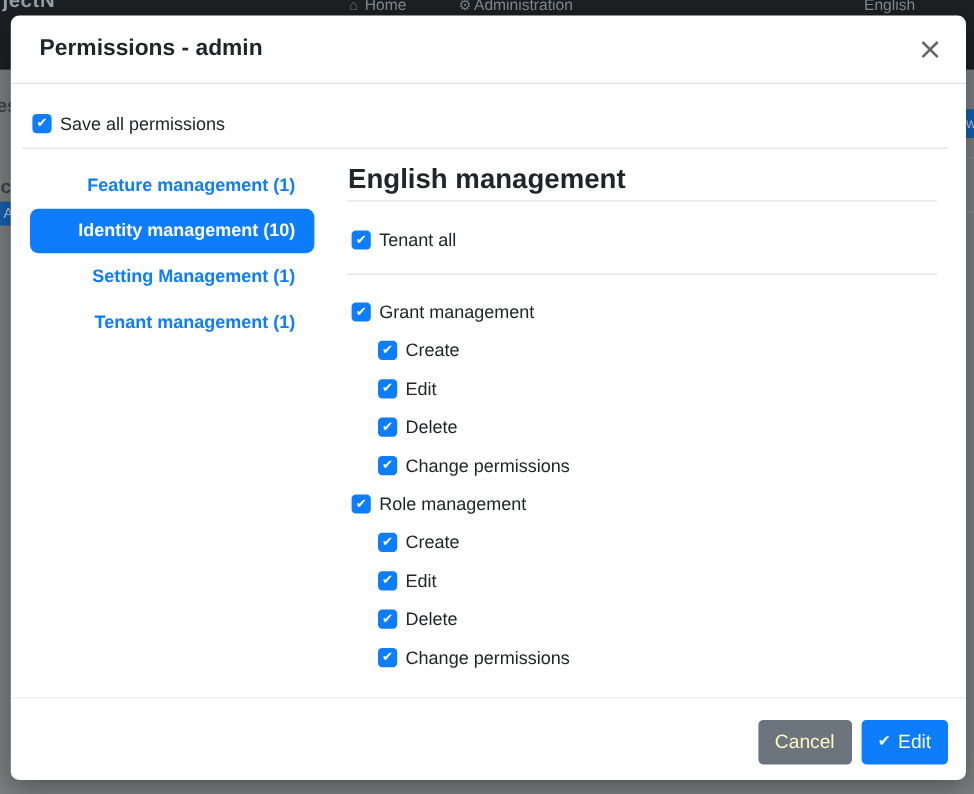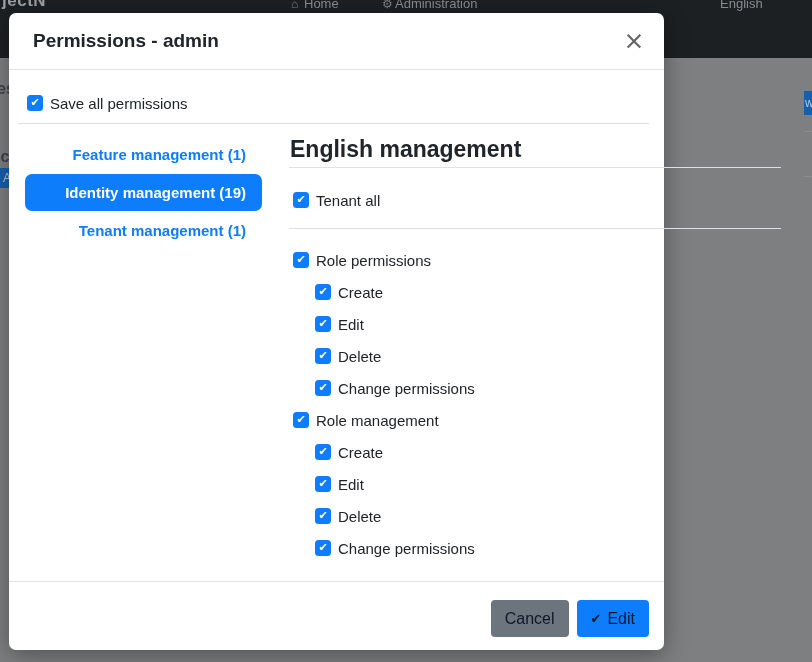--- a/index.html
+++ b/index.html
@@ -40,21 +40,21 @@
     font-size: 12px; overflow: hidden; line-height: 20px;
   }
   .bg-sliver-left { left: 0; top: 168px; width: 9px; height: 20px; padding-left: 3px; }
   .bg-sliver-right { left: 804px; top: 91px; width: 8px; height: 24px; line-height: 24px; padding-left: 1px; }
   .bg-line { position: absolute; height: 1px; background: #8b8c8e; }
   .bg-line-r1 { left: 804px; width: 8px; top: 131px; }
   .bg-line-r2 { left: 804px; width: 8px; top: 176px; }
 
   
   .modal {
-    position: absolute; left: 9px; top: 13px; width: 655px; height: 637px;
+    position: absolute; left: 9px; top: 13px; width: 796px; height: 637px;
     background: #ffffff; border-radius: 7px;
     box-shadow: 0 6px 24px rgba(0,0,0,.35);
   }
   .modal-header {
     position: absolute; left: 0; top: 0; width: 100%; height: 57px;
     border-bottom: 1px solid #dee2e6;
   }
   .modal-title {
     position: absolute; left: 24px; top: 17px;
     font-size: 19px; font-weight: bold; color: #212529;
@@ -113,21 +113,21 @@
   
   .modal-footer {
     position: absolute; left: 0; right: 0; top: 568px; bottom: 0;
     border-top: 1px solid #dee2e6; border-radius: 0 0 7px 7px;
   }
   .footer-buttons {
     position: absolute; right: 15px; top: 18px; display: flex; gap: 8px;
   }
   .btn {
     height: 37px; border: none; border-radius: 4px; font-size: 16px;
-    font-family: "Liberation Sans", sans-serif; color: #0f172a; cursor: pointer;
+    font-family: "Liberation Sans", sans-serif; color: #fef9c3; cursor: pointer;
     display: flex; align-items: center; padding: 0 14px;
   }
   .btn-cancel { background: #6c757d; }
   .btn-save { background: #0d7dfb; }
   .btn-save .check-icon {
     font-size: 13px; margin-right: 6px; font-family: "DejaVu Sans", sans-serif;
   }
 </style>
 </head>
 <body>
@@ -156,39 +156,40 @@
 
   <div class="grant-row">
     <span class="cb">✔</span>
     <span class="cb-label">Save all permissions</span>
   </div>
 
   <div class="hr hr-grant"></div>
 
   <div class="tabs" id="tabs">
       <div class="tab">Feature management (1)</div>
-      <div class="tab active">Identity management (19)</div>
+      <div class="tab active">Identity management (10)</div>
+      <div class="tab">Setting Management (1)</div>
       <div class="tab">Tenant management (1)</div>
     </div>
 
   <div class="panel">
     <div class="panel-title">English management</div>
     <div class="hr2 panel-hr-title"></div>
 
     <div class="perm-row row-level0 select-all-row">
       <span class="cb">✔</span>
       <span class="cb-label">Tenant all</span>
     </div>
 
     <div class="hr2 panel-hr-selectall"></div>
 
     <div class="perm-tree" id="perm-tree">
         <div class="perm-row row-level0">
           <span class="cb">✔</span>
-          <span class="cb-label">Role permissions</span>
+          <span class="cb-label">Grant management</span>
         </div>
         <div class="perm-row row-level1">
           <span class="cb">✔</span>
           <span class="cb-label">Create</span>
         </div>
         <div class="perm-row row-level1">
           <span class="cb">✔</span>
           <span class="cb-label">Edit</span>
         </div>
         <div class="perm-row row-level1">

